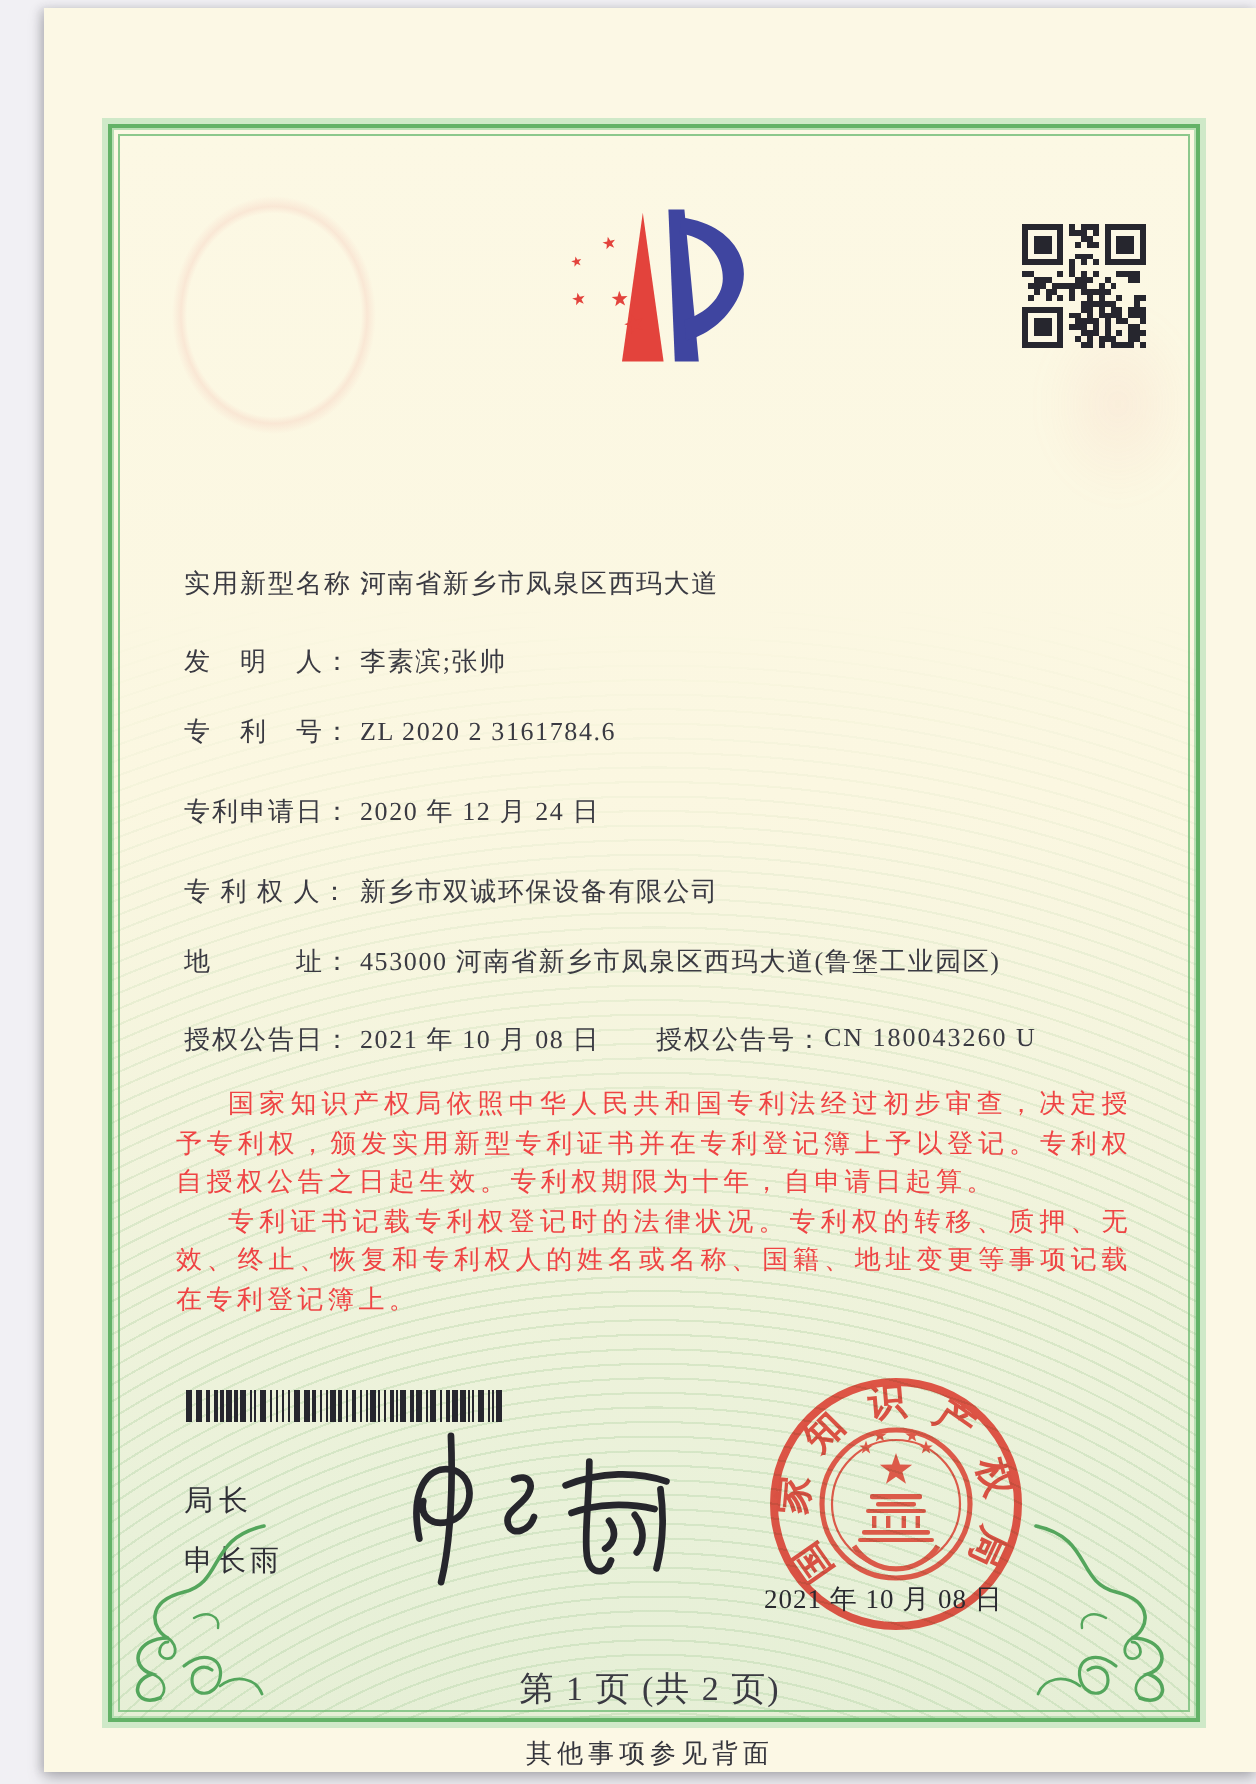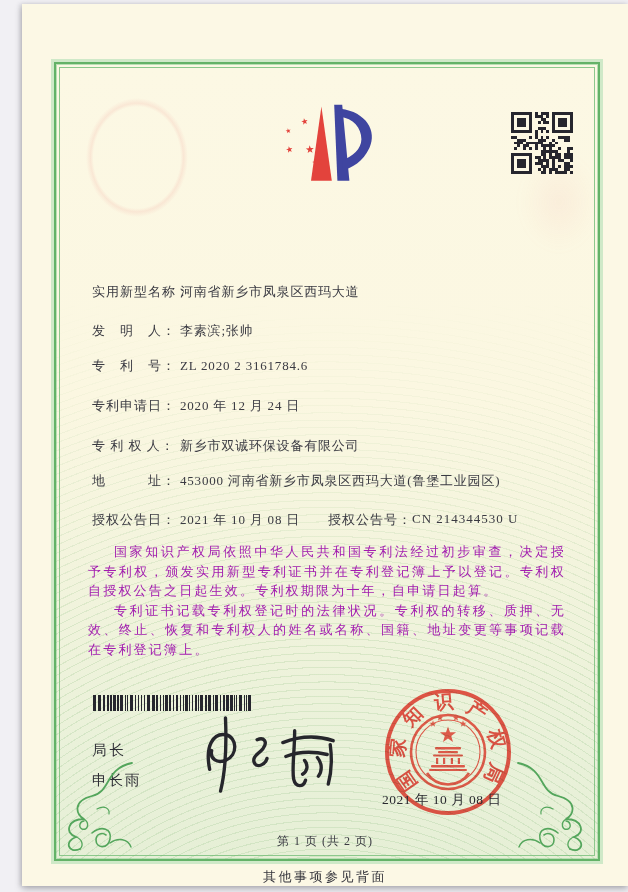--- a/index.html
+++ b/index.html
@@ -25,37 +25,37 @@
   .qr{position:absolute;left:489px;top:108px;width:62px;height:62px;}
   .title{position:absolute;left:32px;top:197px;width:542px;text-align:center;
     font-size:30px;letter-spacing:10px;text-indent:10px;font-weight:600;color:#2d2d33;}
   .frow{position:absolute;left:70px;width:500px;font-size:13px;color:#3a3a42;
     letter-spacing:1px;white-space:nowrap;}
   .flabel{display:inline-block;width:88px;letter-spacing:1px;}
   .fvalue{letter-spacing:.8px;}
   .flabel2{position:absolute;left:236px;}
   .fvalue2{position:absolute;left:320px;}
   .paras{position:absolute;left:66px;top:538px;width:478px;font-size:13px;
-    line-height:19.5px;letter-spacing:2.2px;color:#a21caf;text-align:justify;}
+    line-height:19.5px;letter-spacing:2.2px;color:#ef4444;text-align:justify;}
   .paras p{margin:0;text-indent:2em;}
   .barcode{position:absolute;left:71px;top:691px;width:162px;height:16px;font-size:0;}
   .barcode i{display:inline-block;height:100%;background:#26262e;}
   .barcode s{display:inline-block;height:100%;}
   .signer-role{position:absolute;left:70px;top:737px;font-size:14.5px;letter-spacing:3px;color:#2f2f36;font-weight:500;}
   .signer-name{position:absolute;left:70px;top:767px;font-size:14.5px;letter-spacing:2px;color:#2f2f36;font-weight:500;}
   .signature{position:absolute;left:168px;top:708px;width:152px;height:84px;}
   .seal{position:absolute;left:361px;top:683px;width:130px;height:130px;mix-blend-mode:multiply;opacity:.93;}
   .seal-ring{position:absolute;inset:2px;border:4px solid #ee4b42;border-radius:50%;}
   .seal-char{position:absolute;left:50%;top:50%;width:20px;height:20px;margin:-10px 0 0 -10px;
     font-size:19px;line-height:20px;text-align:center;color:#ec4940;font-weight:700;}
   .seal-emblem{position:absolute;left:24px;top:24px;width:82px;height:82px;}
   .seal-date{position:absolute;left:360px;top:787px;width:160px;font-size:13.5px;
     letter-spacing:.5px;color:#2a2a30;}
   .page-info{position:absolute;left:32px;top:829px;width:542px;text-align:center;
-    font-size:12px;letter-spacing:1px;color:#3a3a42;}
+    font-size:17px;letter-spacing:1px;color:#3a3a42;}
   .back-note{position:absolute;left:0;top:864px;width:606px;text-align:center;
     font-size:13px;letter-spacing:2.5px;color:#35353c;}
   .ornament{position:absolute;width:82px;height:95px;}
   .orn-bl{left:30px;top:757px;}
   .orn-br{left:494px;top:757px;transform:scaleX(-1);}
 </style>
 </head>
 <body>
 
 <div class="scan">
@@ -242,21 +242,21 @@
     </div>
     <div class="frow" style="top:433px">
       <span class="flabel">专 利 权 人：</span><span class="fvalue">新乡市双诚环保设备有限公司</span>
     </div>
     <div class="frow" style="top:468px">
       <span class="flabel">地　　　址：</span><span class="fvalue">453000 河南省新乡市凤泉区西玛大道(鲁堡工业园区)</span>
     </div>
     <div class="frow" style="top:507px">
       <span class="flabel">授权公告日：</span><span class="fvalue">2021 年 10 月 08 日</span>
       <span class="flabel2">授权公告号：</span>
-      <span class="fvalue2">CN 214344530 U</span>
+      <span class="fvalue2">CN 180043260 U</span>
     </div>
 
     <div class="paras">
       <p>国家知识产权局依照中华人民共和国专利法经过初步审查，决定授予专利权，颁发实用新型专利证书并在专利登记簿上予以登记。专利权自授权公告之日起生效。专利权期限为十年，自申请日起算。</p>
       <p>专利证书记载专利权登记时的法律状况。专利权的转移、质押、无效、终止、恢复和专利权人的姓名或名称、国籍、地址变更等事项记载在专利登记簿上。</p>
     </div>
 
     <div class="barcode"><i style="width:3px"></i><s style="width:2px"></s><i style="width:3px"></i><s style="width:2px"></s><i style="width:2px"></i><s style="width:2px"></s><i style="width:2px"></i><s style="width:1px"></s><i style="width:2px"></i><s style="width:1px"></s><i style="width:3px"></i><s style="width:1px"></s><i style="width:2px"></i><s style="width:1px"></s><i style="width:3px"></i><s style="width:2px"></s><i style="width:1px"></i><s style="width:1px"></s><i style="width:1px"></i><s style="width:2px"></s><i style="width:3px"></i><s style="width:2px"></s><i style="width:1px"></i><s style="width:2px"></s><i style="width:1px"></i><s style="width:2px"></s><i style="width:1px"></i><s style="width:2px"></s><i style="width:1px"></i><s style="width:2px"></s><i style="width:3px"></i><s style="width:2px"></s><i style="width:3px"></i><s style="width:1px"></s><i style="width:2px"></i><s style="width:2px"></s><i style="width:1px"></i><s style="width:2px"></s><i style="width:1px"></i><s style="width:1px"></s><i style="width:3px"></i><s style="width:1px"></s><i style="width:2px"></i><s style="width:2px"></s><i style="width:1px"></i><s style="width:2px"></s><i style="width:2px"></i><s style="width:2px"></s><i style="width:1px"></i><s style="width:2px"></s><i style="width:1px"></i><s style="width:1px"></s><i style="width:3px"></i><s style="width:1px"></s><i style="width:1px"></i><s style="width:2px"></s><i style="width:1px"></i><s style="width:2px"></s><i style="width:2px"></i><s style="width:1px"></s><i style="width:1px"></i><s style="width:1px"></s><i style="width:3px"></i><s style="width:2px"></s><i style="width:2px"></i><s style="width:1px"></s><i style="width:3px"></i><s style="width:2px"></s><i style="width:1px"></i><s style="width:1px"></s><i style="width:3px"></i><s style="width:2px"></s><i style="width:1px"></i><s style="width:2px"></s><i style="width:2px"></i><s style="width:1px"></s><i style="width:3px"></i><s style="width:1px"></s><i style="width:3px"></i><s style="width:1px"></s><i style="width:1px"></i><s style="width:1px"></s><i style="width:1px"></i><s style="width:2px"></s><i style="width:3px"></i><s style="width:2px"></s><i style="width:1px"></i><s style="width:1px"></s><i style="width:1px"></i><s style="width:1px"></s><i style="width:3px"></i><s style="width:1px"></s></div>
 
     <div class="signer-role">局长</div>

